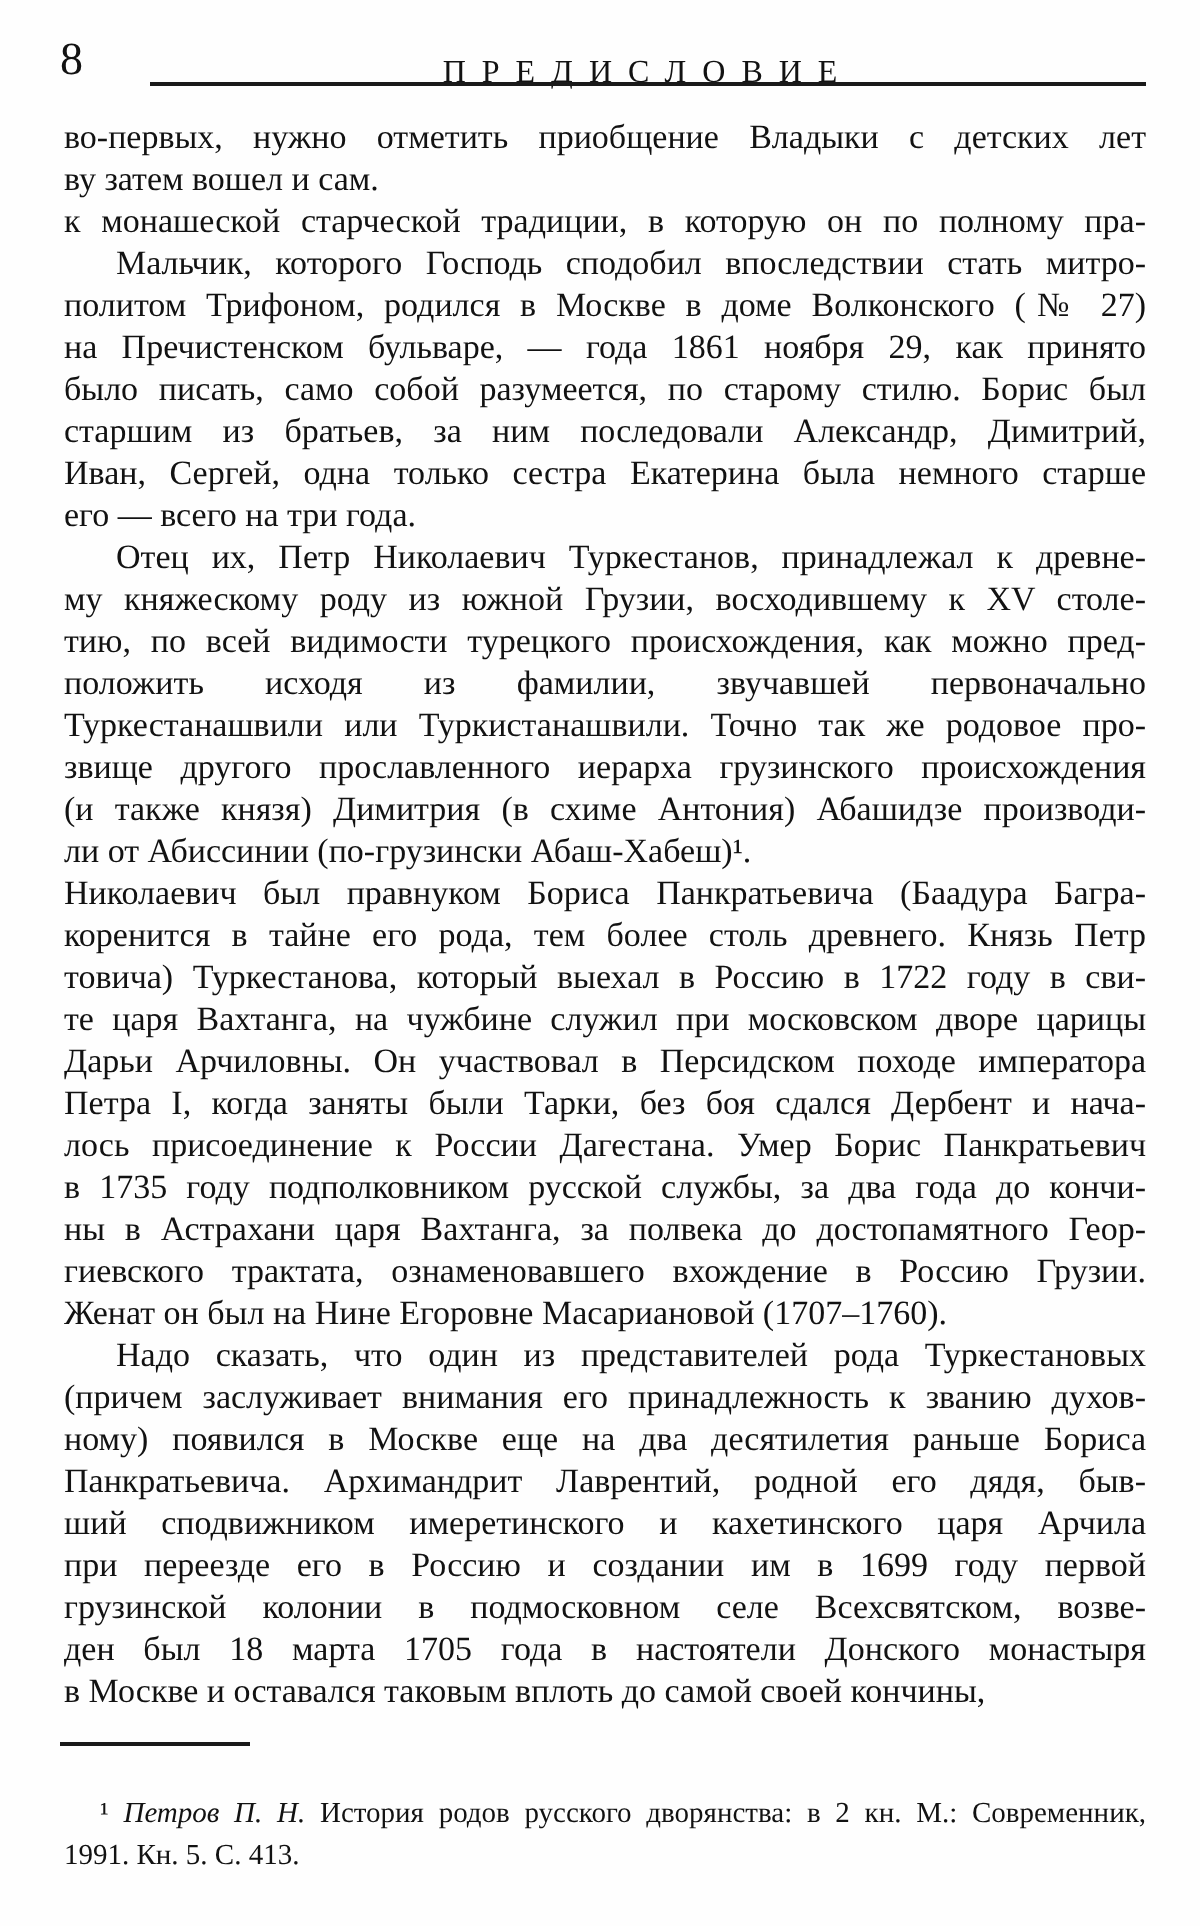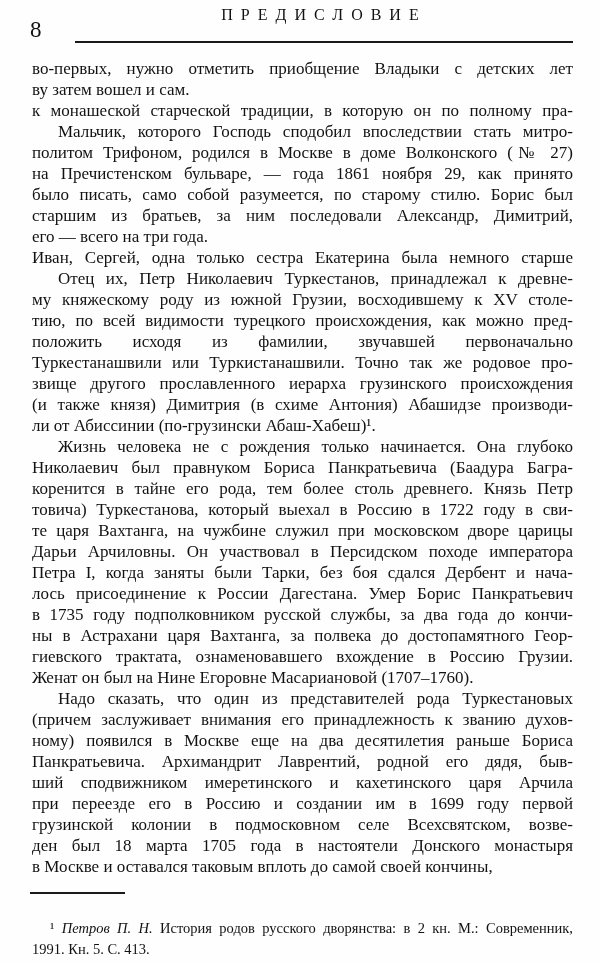--- a/index.html
+++ b/index.html
@@ -22,21 +22,21 @@
     position: absolute;
     left: 30px;
     top: 18px;
     font-size: 23px;
     line-height: 1;
   }
   .header-title {
     position: absolute;
     left: 75px;
     right: 27px;
-    top: 6px;
+    top: 28px;
     text-align: center;
     font-size: 16px;
     letter-spacing: 8px;
     white-space: nowrap;
   }
   .header-rule {
     position: absolute;
     left: 75px;
     right: 27px;
     top: 41px;
@@ -93,35 +93,34 @@
         <div class="line">во-первых, нужно отметить приобщение Владыки с детских лет</div>
         <div class="line lastline">ву затем вошел и сам.</div>
         <div class="line">к монашеской старческой традиции, в которую он по полному пра-</div>
       </div>
       <div class="para">
         <div class="line firstline indented">Мальчик, которого Господь сподобил впоследствии стать митро-</div>
         <div class="line">политом Трифоном, родился в Москве в доме Волконского (№ 27)</div>
         <div class="line">на Пречистенском бульваре, — года 1861 ноября 29, как принято</div>
         <div class="line">было писать, само собой разумеется, по старому стилю. Борис был</div>
         <div class="line">старшим из братьев, за ним последовали Александр, Димитрий,</div>
+        <div class="line">Иван, Сергей, одна только сестра Екатерина была немного старше</div>
         <div class="line lastline">его — всего на три года.</div>
-        <div class="line">Иван, Сергей, одна только сестра Екатерина была немного старше</div>
       </div>
       <div class="para">
         <div class="line firstline indented">Отец их, Петр Николаевич Туркестанов, принадлежал к древне-</div>
         <div class="line">му княжескому роду из южной Грузии, восходившему к XV столе-</div>
         <div class="line">тию, по всей видимости турецкого происхождения, как можно пред-</div>
         <div class="line">положить исходя из фамилии, звучавшей первоначально</div>
         <div class="line">Туркестанашвили или Туркистанашвили. Точно так же родовое про-</div>
         <div class="line">звище другого прославленного иерарха грузинского происхождения</div>
         <div class="line">(и также князя) Димитрия (в схиме Антония) Абашидзе производи-</div>
         <div class="line lastline">ли от Абиссинии (по-грузински Абаш-Хабеш)¹.</div>
       </div>
       <div class="para">
-        <div class="line firstline indented">Жизнь человека не с рождения только начинается. Она глубоко</div>
         <div class="line">Николаевич был правнуком Бориса Панкратьевича (Баадура Багра-</div>
         <div class="line">коренится в тайне его рода, тем более столь древнего. Князь Петр</div>
         <div class="line">товича) Туркестанова, который выехал в Россию в 1722 году в сви-</div>
         <div class="line">те царя Вахтанга, на чужбине служил при московском дворе царицы</div>
         <div class="line">Дарьи Арчиловны. Он участвовал в Персидском походе императора</div>
         <div class="line">Петра I, когда заняты были Тарки, без боя сдался Дербент и нача-</div>
         <div class="line">лось присоединение к России Дагестана. Умер Борис Панкратьевич</div>
         <div class="line">в 1735 году подполковником русской службы, за два года до кончи-</div>
         <div class="line">ны в Астрахани царя Вахтанга, за полвека до достопамятного Геор-</div>
         <div class="line">гиевского трактата, ознаменовавшего вхождение в Россию Грузии.</div>

